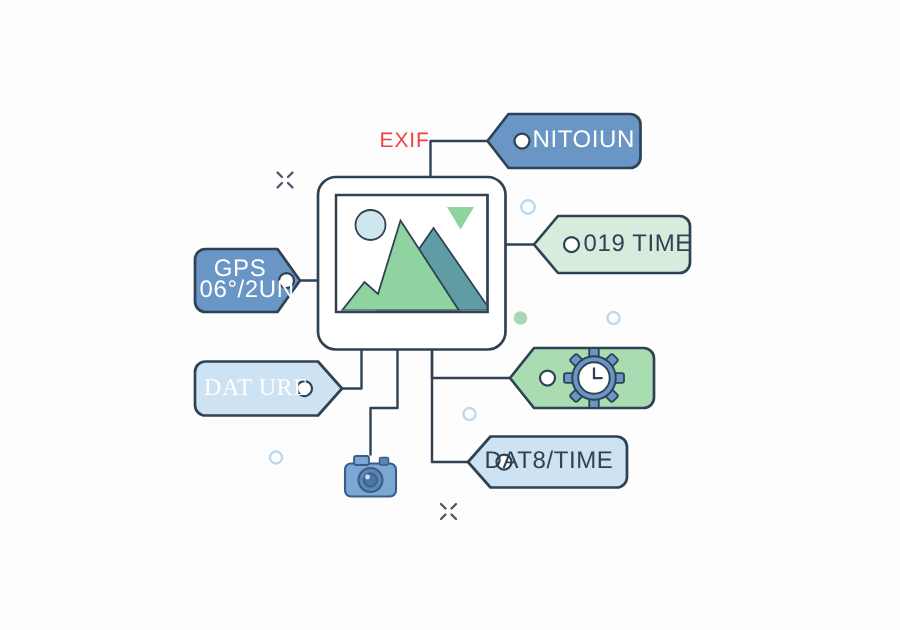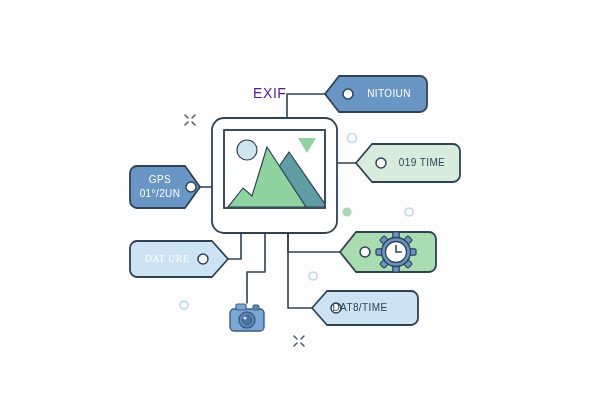--- a/index.html
+++ b/index.html
@@ -29,26 +29,26 @@
   .lbl {
     position: absolute;
     white-space: pre;
     pointer-events: none;
   }
   #exif-label {
     left: 253px;
     top: 85px;
     font-size: 14px;
     letter-spacing: 0.6px;
-    color: #4c1d95;
+    color: #ef4444;
     font-weight: 400;
   }
   .tag-text {
     position: absolute;
-    font-size: 10px;
+    font-size: 16px;
     color: #ffffff;
     letter-spacing: 0.4px;
     white-space: pre;
     text-align: center;
     pointer-events: none;
     line-height: 12px;
   }
   .tag-text.dark { color: #2f4254; }
   .tag-text.pale { color: #ffffff; font-family: Liberation Serif, serif; }
 </style>
@@ -172,17 +172,17 @@
 
   <div class="lbl" id="exif-label">EXIF</div>
 
   <div class="tag-text" style="left:355px; top:88px; width:68px;">NITOIUN</div>
 
   <div class="tag-text dark" style="left:389px; top:157px; width:66px;text-align:center;">019 TIME</div>
 
   <div class="tag-text dark" style="left:323px; top:302px; width:74px;">DAT8/TIME</div>
 
   <div class="tag-text" style="left:136px; top:174px; width:48px;">GPS</div>
-  <div class="tag-text" style="left:133px; top:188px; width:54px;">01°/2UN</div>
+  <div class="tag-text" style="left:133px; top:188px; width:54px;">06°/2UN</div>
 
   <div class="tag-text pale" style="left:136px; top:253px; width:62px;">DAT URE</div>
 
 </div>
 
 </body></html>

